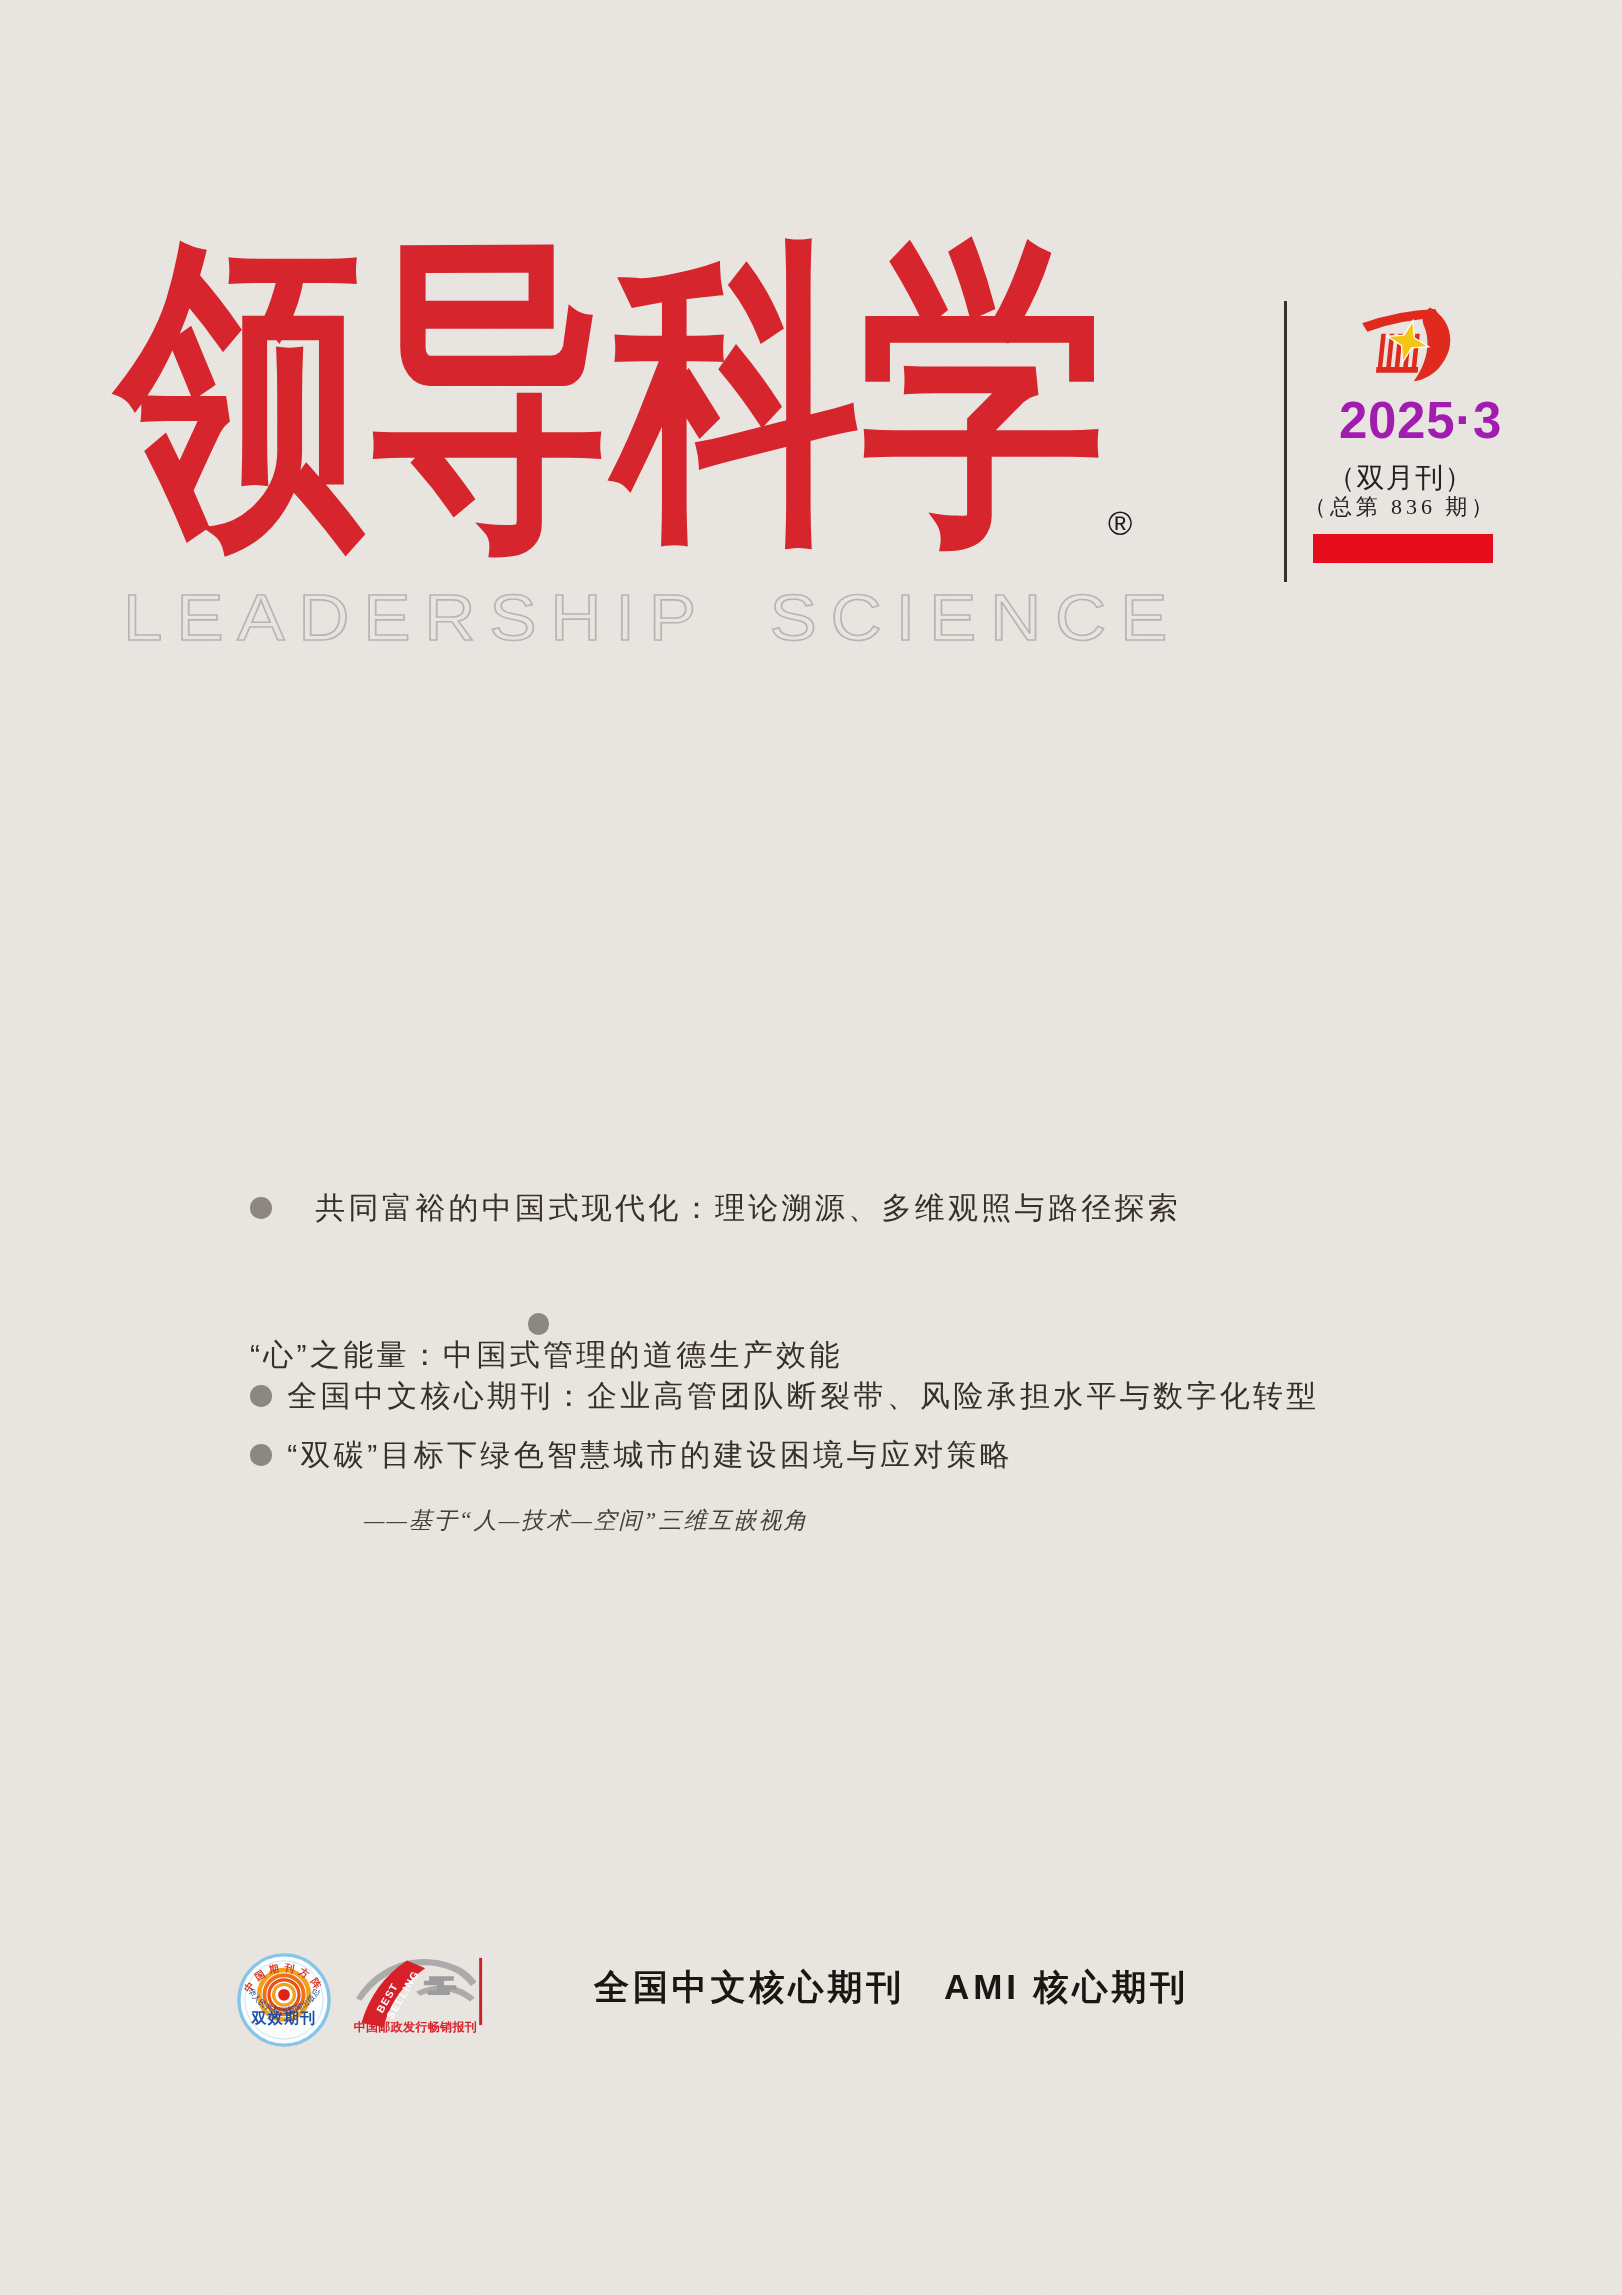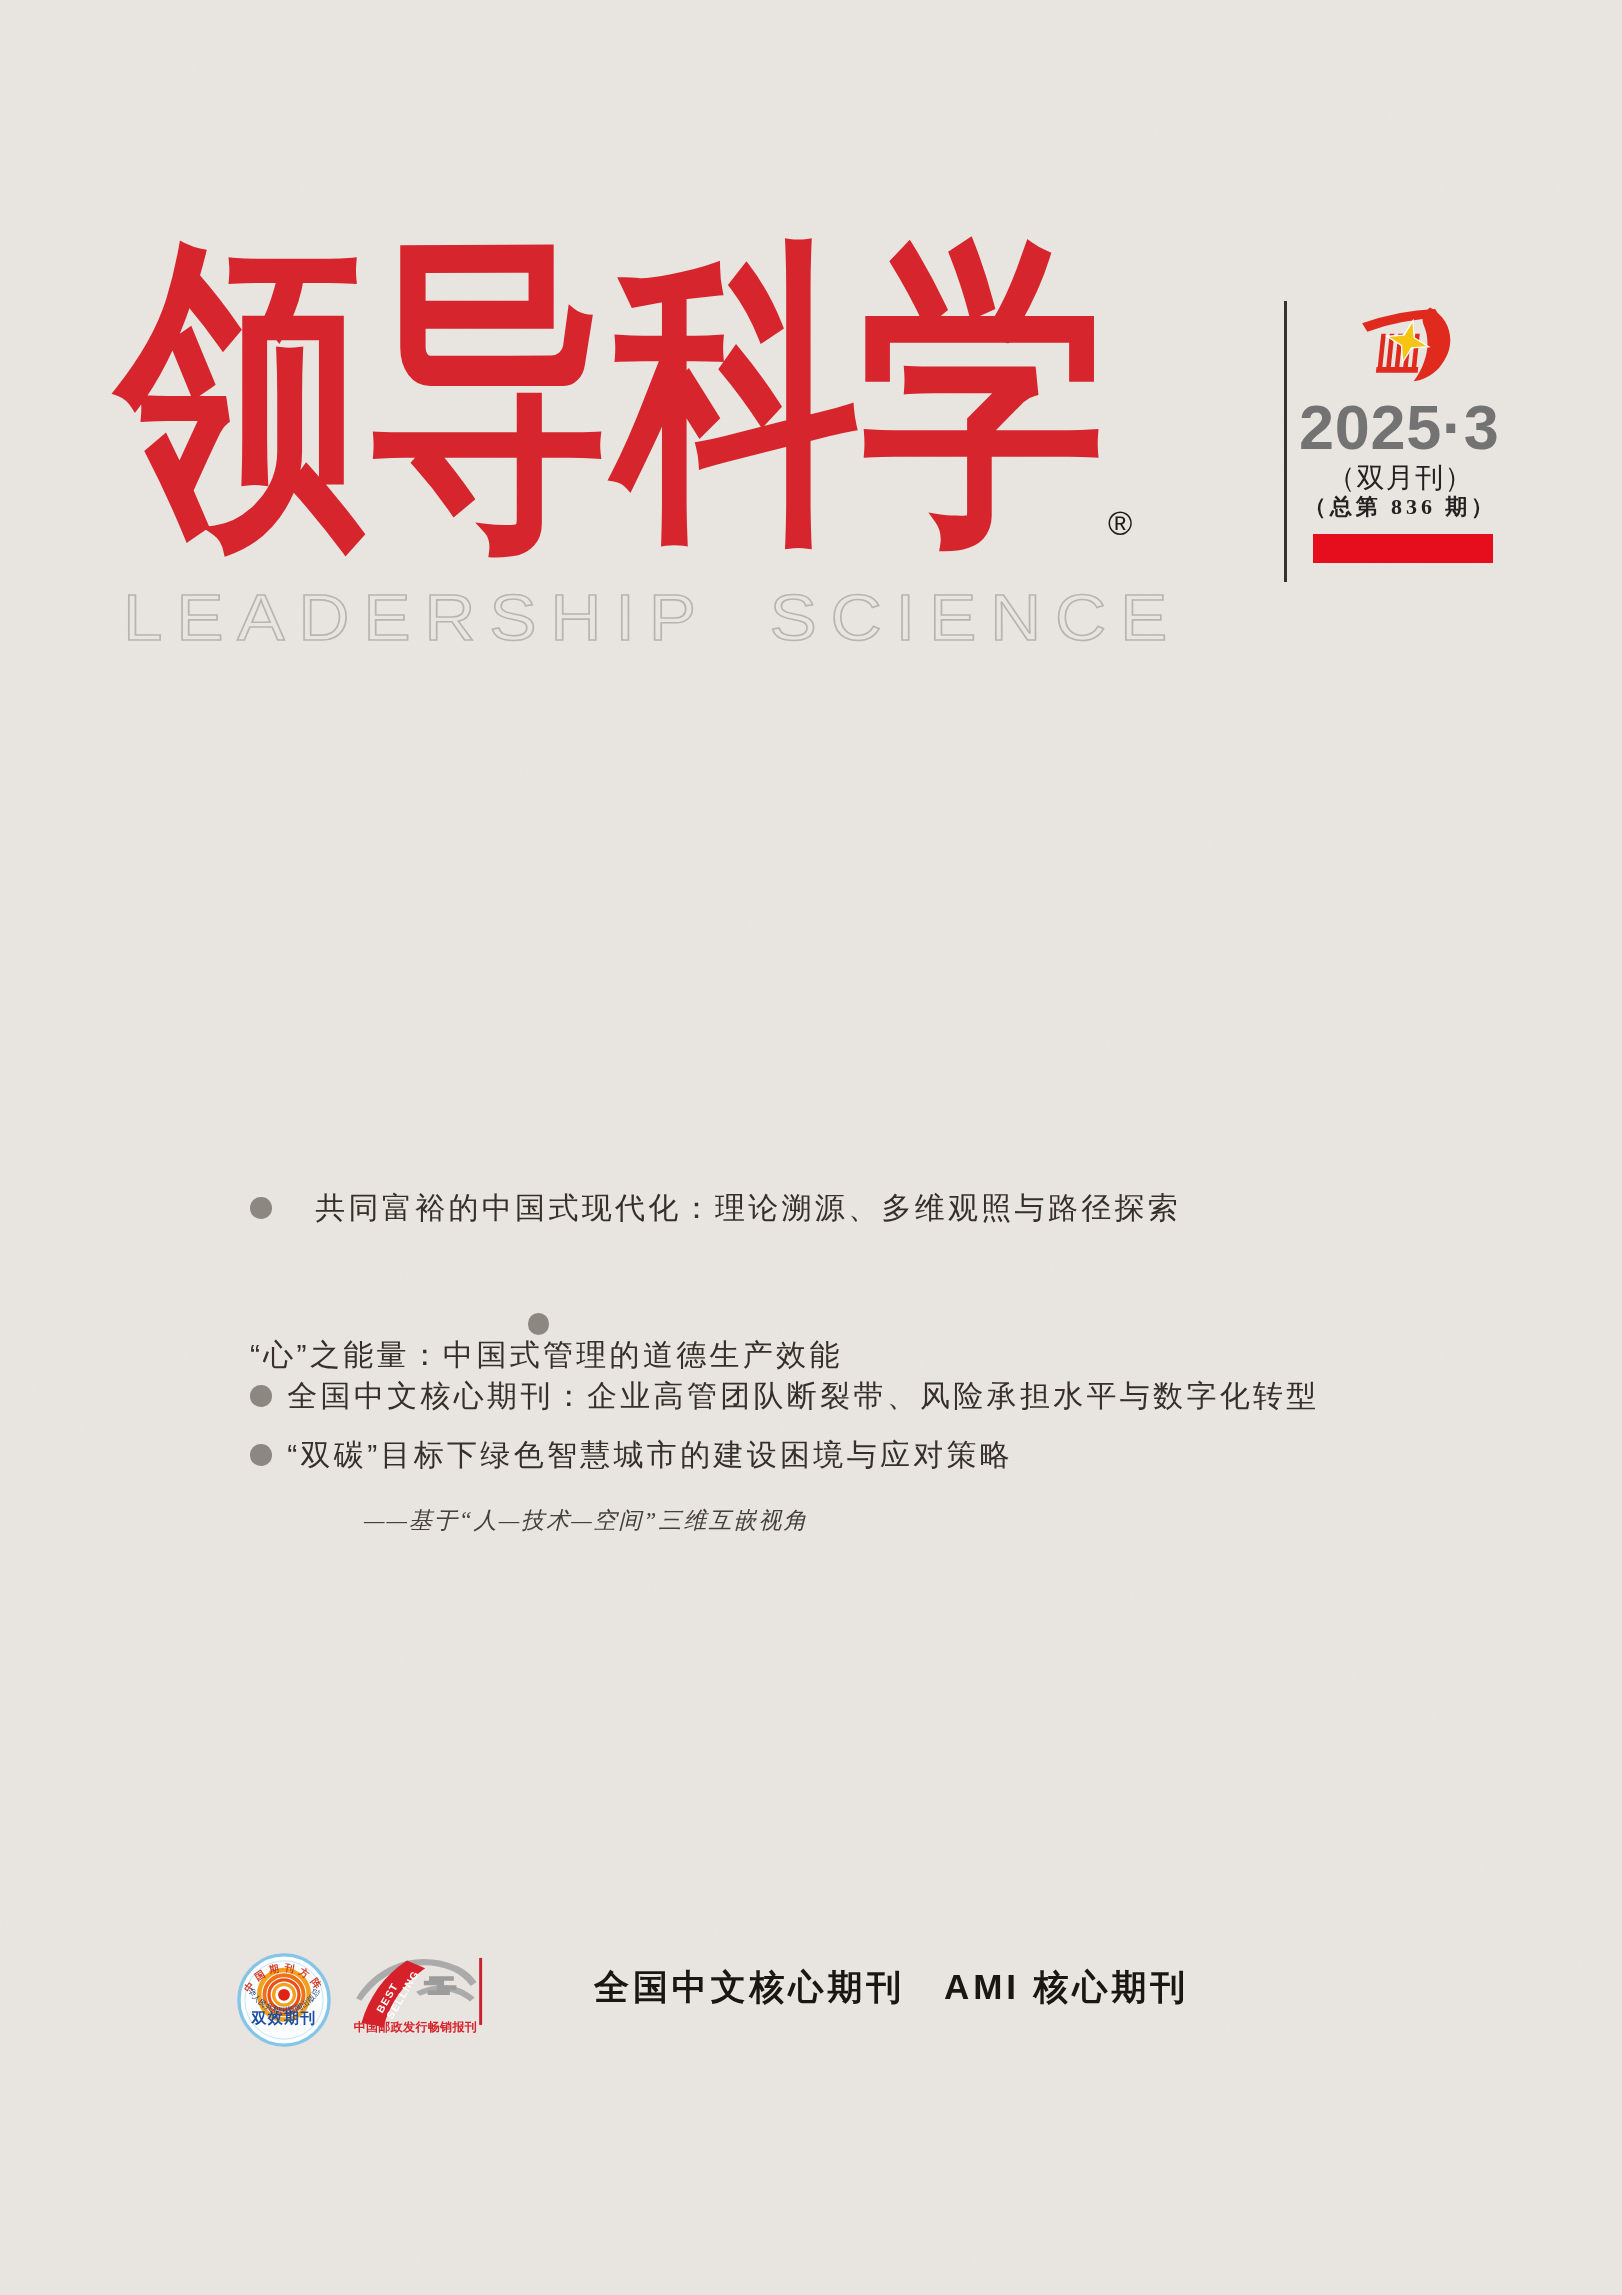--- a/index.html
+++ b/index.html
@@ -34,31 +34,31 @@
     -webkit-text-stroke:1.7px #b7b5b2;
     text-stroke:1.7px #b7b5b2;
     transform:scaleY(0.92);transform-origin:left top;
   }
 
   
   .divider-v{position:absolute;left:1284px;top:301px;width:2.6px;height:281px;background:#38322e;}
   .issue-logo{position:absolute;left:1358px;top:305px;width:97px;height:77px;}
   .issue-year{
     position:absolute;left:1299px;top:391px;width:203px;
-    text-align:left;font-size:63px;font-weight:bold;color:#737373;
+    text-align:right;font-size:51px;font-weight:bold;color:#a21caf;
     letter-spacing:0.7px;white-space:nowrap;
   }
   .issue-freq{
     position:absolute;left:1299px;top:459px;width:203px;
     text-align:center;font-size:28px;color:#242120;letter-spacing:1.3px;white-space:nowrap;
   }
   .issue-cum{
     position:absolute;left:1299px;top:492px;width:203px;
     text-align:center;font-size:22px;color:#242120;letter-spacing:3.9px;
-    font-family:"Liberation Serif","DejaVu Serif",serif;white-space:nowrap;font-weight:bold;
+    font-family:"Liberation Serif","DejaVu Serif",serif;white-space:nowrap;
   }
   .issue-bar{position:absolute;left:1313px;top:534px;width:180px;height:29.4px;background:#e60d1c;}
 
   
   .article-item{
     position:absolute;left:250px;height:42px;
     display:flex;align-items:center;white-space:nowrap;
   }
   .bullet{
     width:21.6px;height:21.6px;border-radius:50%;

